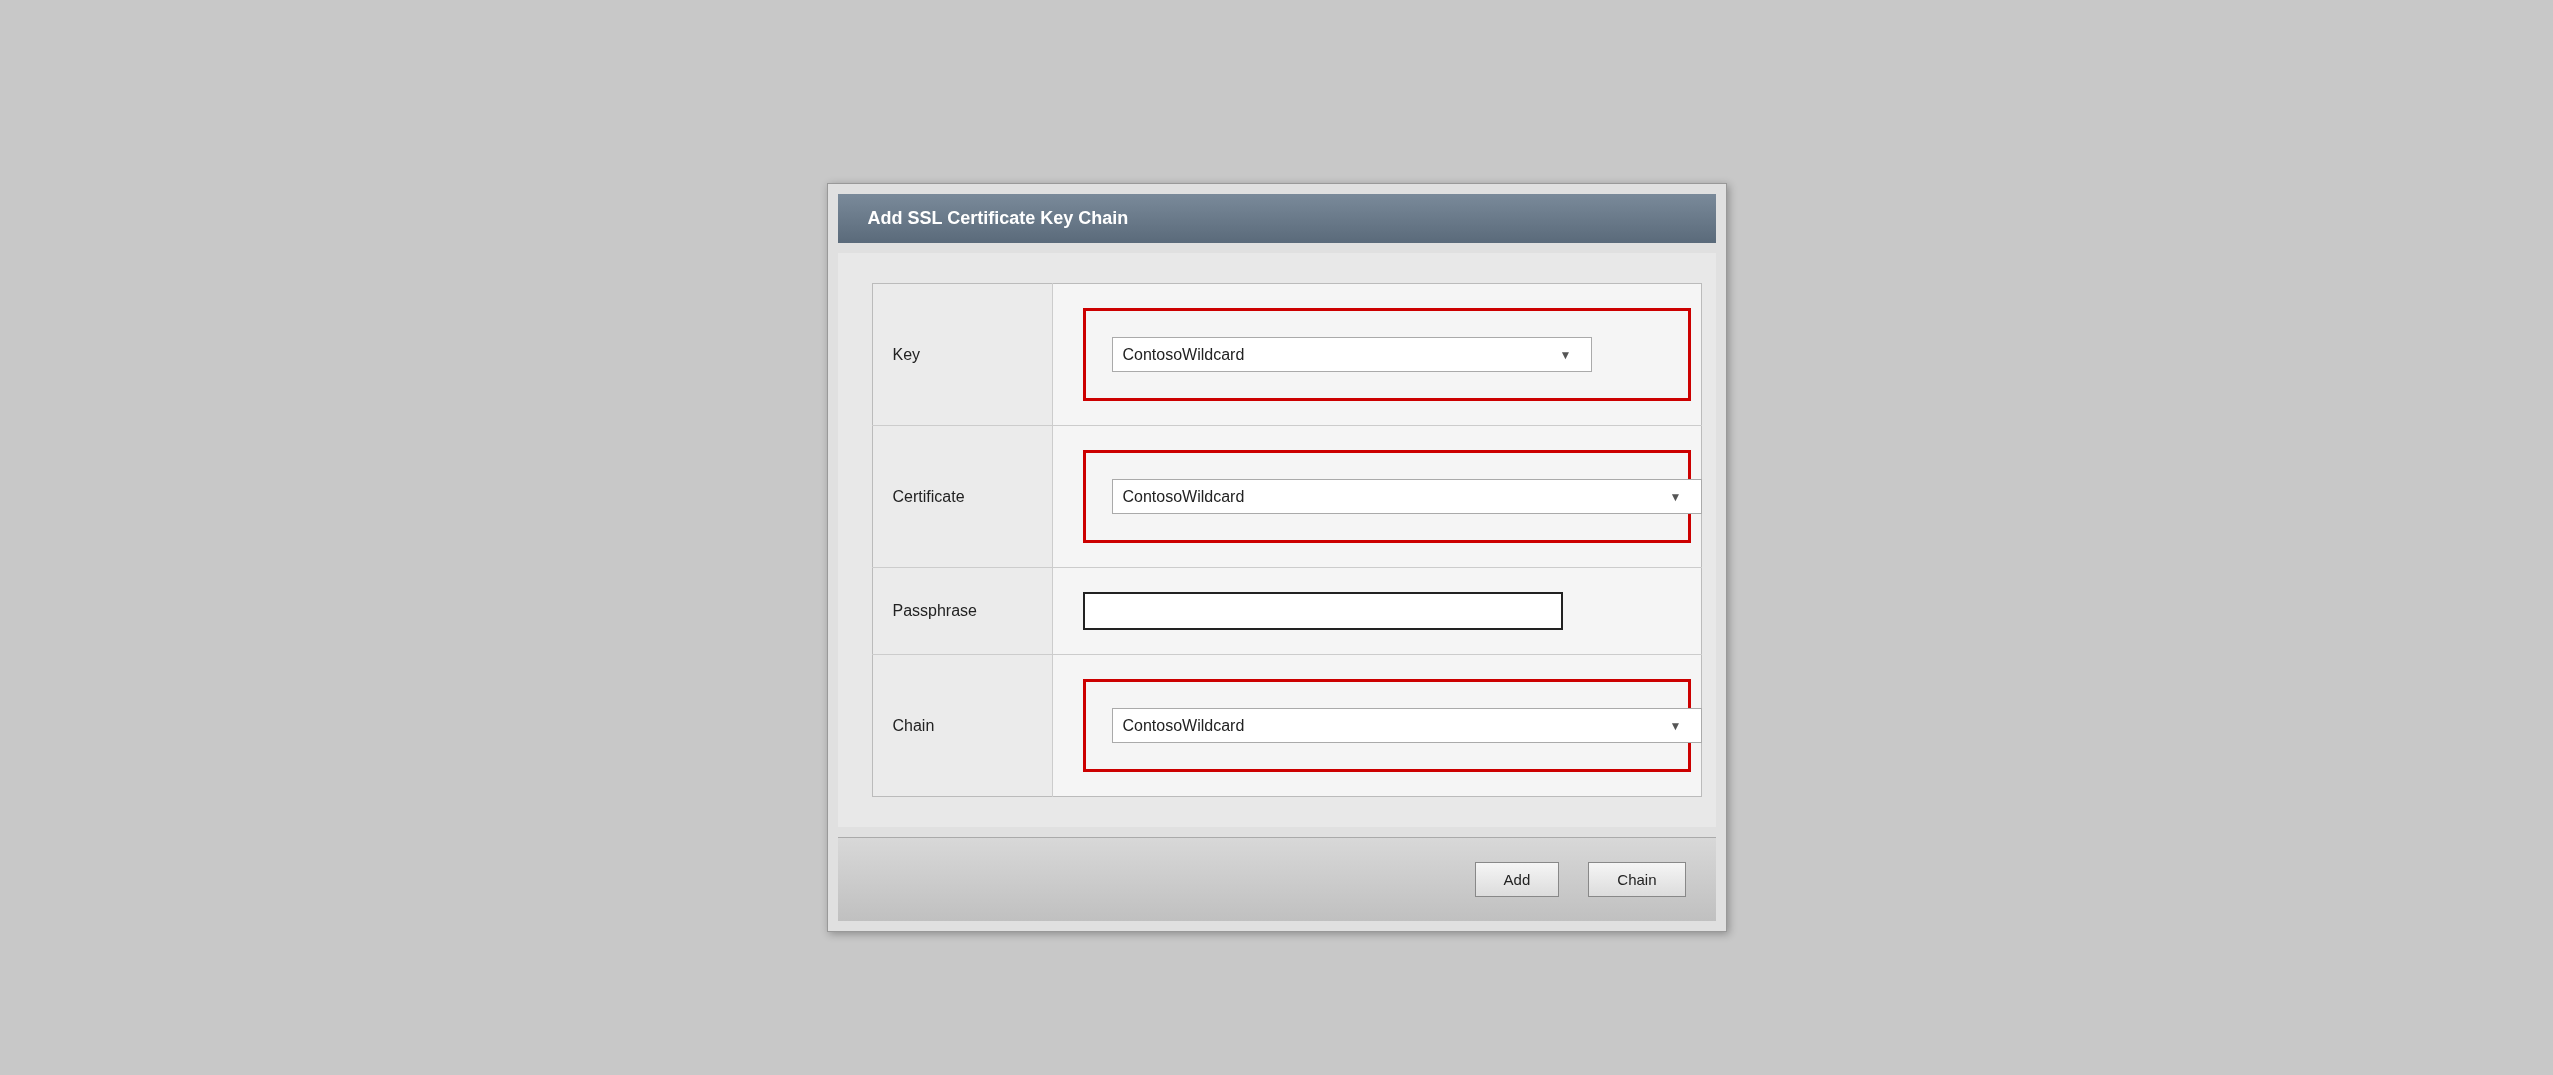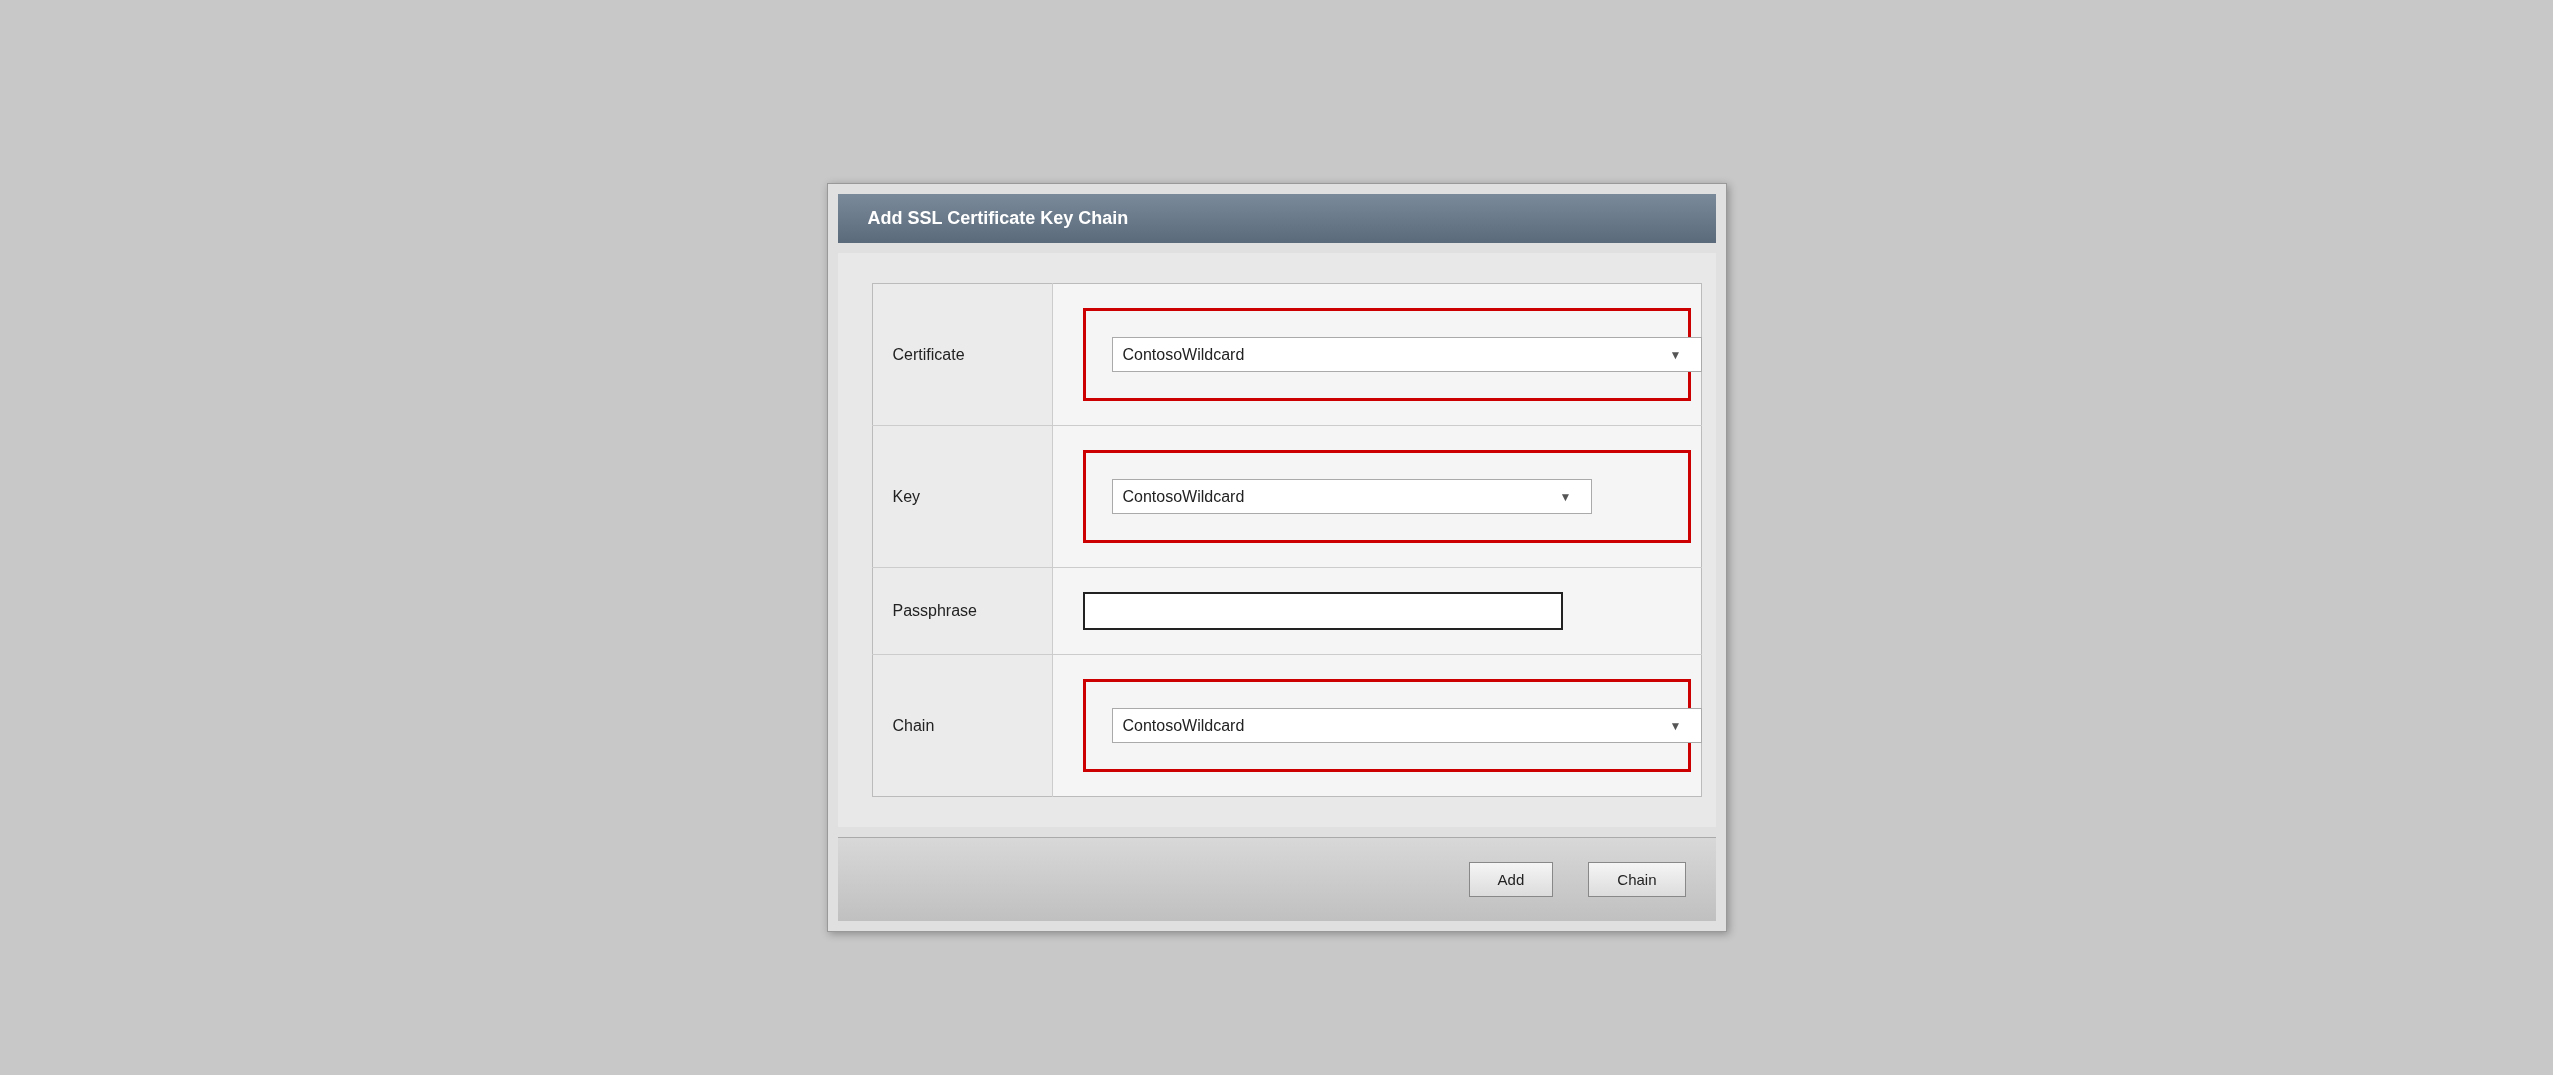--- a/index.html
+++ b/index.html
@@ -119,21 +119,21 @@
       font-size: 16px;
       width: 480px;
       outline: none;
     }
 
     .dialog-footer {
       background: linear-gradient(to bottom, #d8d8d8, #c0c0c0);
       padding: 14px 20px;
       display: flex;
       justify-content: flex-end;
-      gap: 15px;
+      gap: 9px;
       border-top: 1px solid #aaa;
     }
 
     .btn {
       padding: 8px 28px;
       font-size: 15px;
       border: 1px solid #888;
       background: linear-gradient(to bottom, #f5f5f5, #dcdcdc);
       cursor: pointer;
       color: #222;
@@ -146,46 +146,46 @@
 
   <div class="dialog-header">
     <span>Add SSL Certificate Key Chain</span>
   </div>
 
   <div class="dialog-body">
     <table class="form-table">
 
       <tbody>
           <tr>
+        <td>Key</td>
+        <td>
+          <div class="highlight-box">
+            <div class="select-wrapper small">
+              <select>
+                <option>ContosoWildcard</option>
+              </select>
+            </div>
+          </div>
+        </td>
+      </tr>
+
+      <tr>
         <td>Certificate</td>
         <td>
           <div class="highlight-box">
             <div class="select-wrapper">
               <select>
                 <option>ContosoWildcard</option>
               </select>
             </div>
           </div>
         </td>
       </tr>
 
       <tr>
-        <td>Key</td>
-        <td>
-          <div class="highlight-box">
-            <div class="select-wrapper small">
-              <select>
-                <option>ContosoWildcard</option>
-              </select>
-            </div>
-          </div>
-        </td>
-      </tr>
-
-      <tr>
         <td>Passphrase</td>
         <td>
           <input type="password" class="passphrase-input" value="" placeholder="" style="">
         </td>
       </tr>
 
       <tr>
         <td>Chain</td>
         <td>
           <div class="highlight-box">

